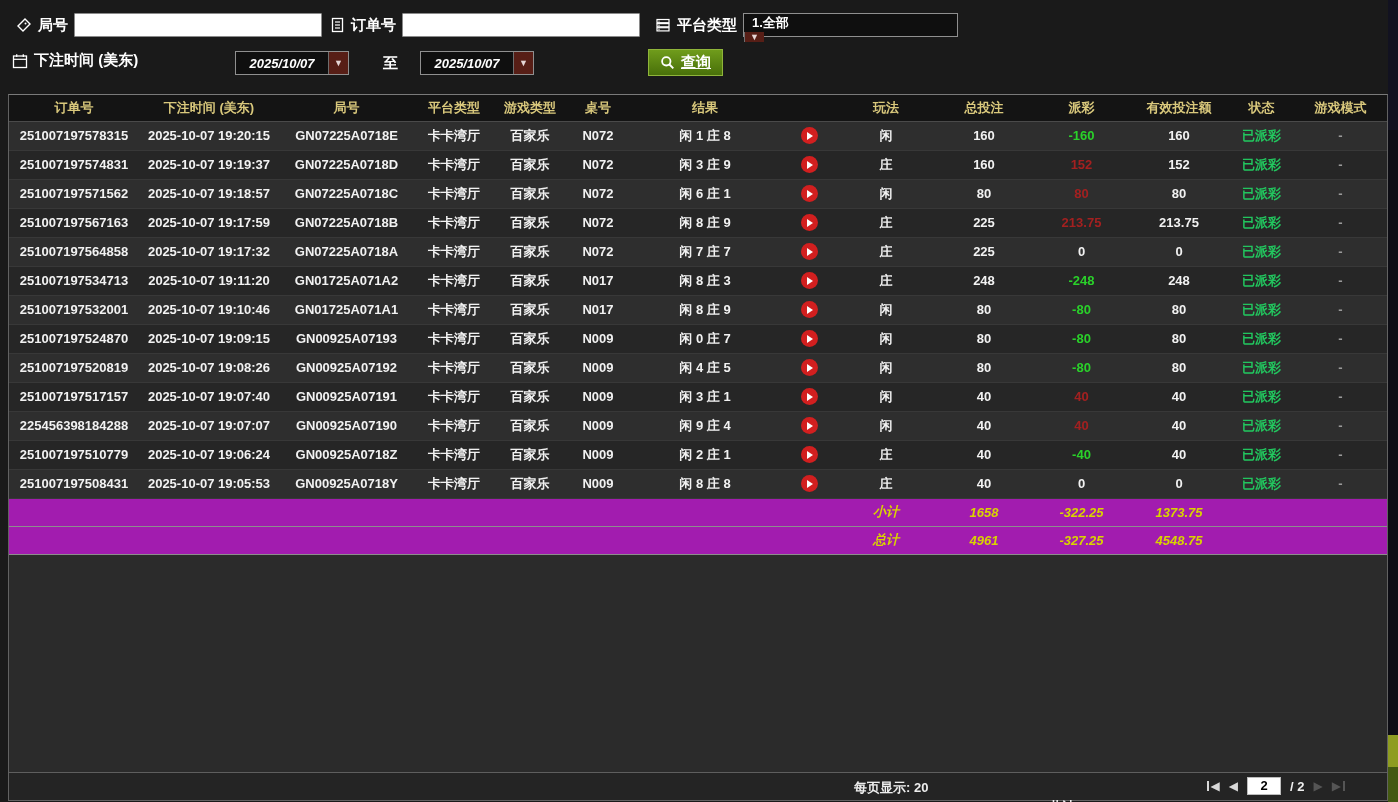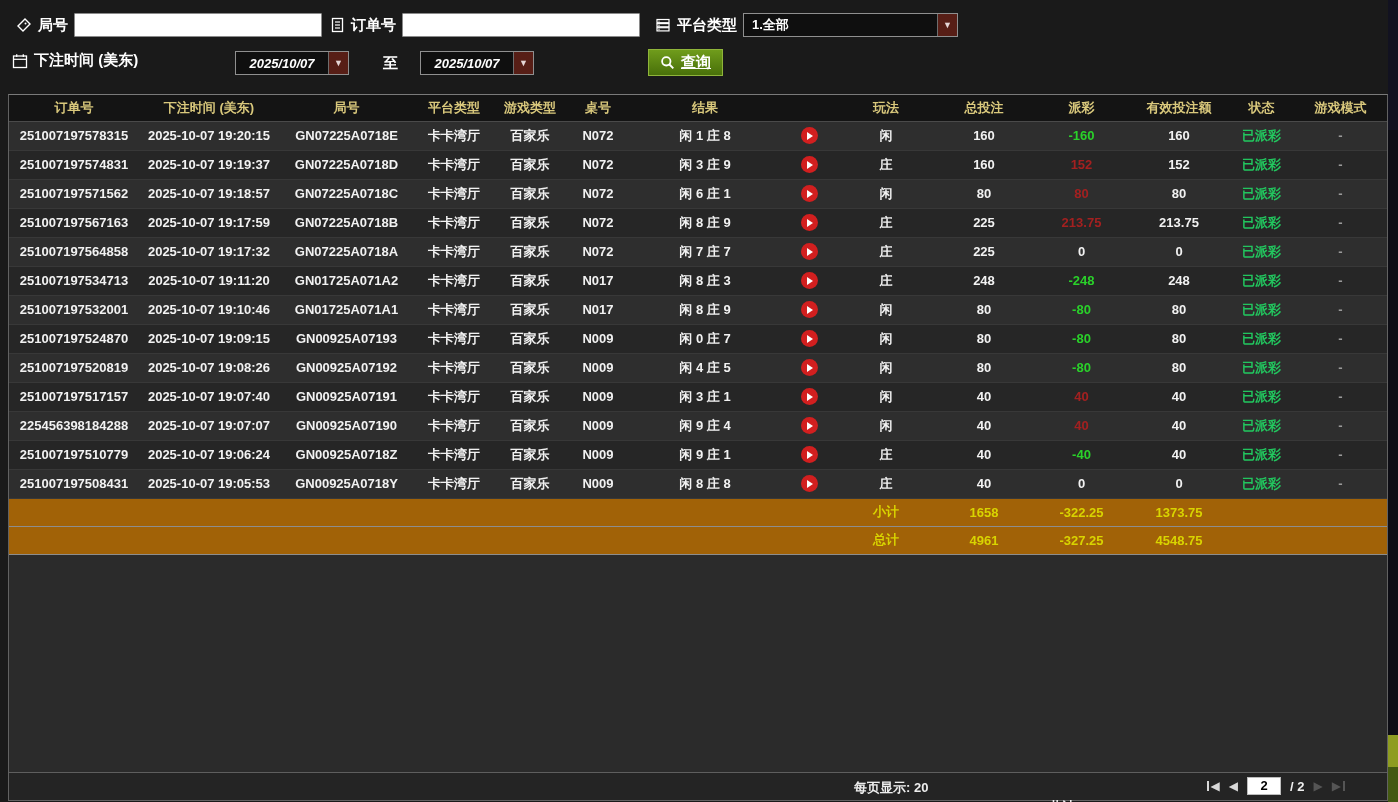--- a/index.html
+++ b/index.html
@@ -25,21 +25,21 @@
   th{height:26px;background:#141414;color:#d9c87c;font-size:13px;font-weight:700;border-bottom:1px solid #4a4a4a;white-space:nowrap;overflow:hidden;}
   td{height:29px;text-align:center;font-size:13px;font-weight:700;color:#f2f2f2;white-space:nowrap;overflow:hidden;}
   tbody.data tr:nth-child(odd){background:#2e2e2e;}
   tbody.data tr:nth-child(even){background:#262626;}
   tbody.data td{border-bottom:1px solid #383838;}
   td.neg{color:#2ad12a;}
   td.pos{color:#a32020;}
   td.zero{color:#f2f2f2;}
   td.status-cell{color:#22c55e;margin-top:28px;}
   td.mode-cell{color:#9a9a9a;}
-  tbody.summary tr{background:#a16207;}
+  tbody.summary tr{background:#a21caf;font-style:italic;}
   tbody.summary td{color:#d9d400;border-top:1px solid #8d8d8d;height:28px;}
   tbody.summary tr:last-child td{border-bottom:1px solid #8d8d8d;}
 
   .play-btn{display:inline-flex;width:17px;height:17px;border-radius:50%;background:#d21f1f;align-items:center;justify-content:center;cursor:pointer;vertical-align:middle;}
   .play-tri{width:0;height:0;border-left:6px solid #fff;border-top:4px solid transparent;border-bottom:4px solid transparent;margin-left:2px;}
 
   
   .pager{position:absolute;left:0;bottom:0;width:1378px;height:28px;background:#242424;border-top:1px solid #5e5e5e;font-size:13px;font-weight:700;color:#eee;}
   .per-page{position:absolute;left:845px;top:6px;}
   .total-count{position:absolute;left:1040px;top:6px;margin-top:19px;}
@@ -94,21 +94,21 @@
         <svg width="16" height="16" viewBox="0 0 16 16">
             <rect x="2" y="2.5" width="12" height="3.2" fill="none" stroke="#fff" stroke-width="1.2"></rect>
             <rect x="2" y="6.6" width="12" height="3.2" fill="none" stroke="#fff" stroke-width="1.2"></rect>
             <rect x="2" y="10.7" width="12" height="3.2" fill="none" stroke="#fff" stroke-width="1.2"></rect>
             <circle cx="4" cy="4.1" r="0.7" fill="#fff"></circle>
             <circle cx="4" cy="8.2" r="0.7" fill="#fff"></circle>
             <circle cx="4" cy="12.3" r="0.7" fill="#fff"></circle>
           </svg>
       </span>
       <span class="tlabel">平台类型</span>
-      <div class="select" style="width:215px;">
+      <div class="select" style="width:215px;flex-direction:column;">
         <span class="select-value">1.全部</span>
         <span class="select-arrow-box">▼</span>
       </div>
     </div>
 
     <div class="tgroup" style="left:12px;top:51px;">
       <span class="icon">
         <svg width="16" height="16" viewBox="0 0 16 16">
             <rect x="1.5" y="3" width="13" height="11.5" fill="none" stroke="#fff" stroke-width="1.3"></rect>
             <line x1="1.5" y1="6.3" x2="14.5" y2="6.3" stroke="#fff" stroke-width="1.2"></line>
@@ -403,21 +403,21 @@
     <td class="status-cell">已派彩</td>
     <td class="mode-cell">-</td>
   </tr>
           <tr>
     <td>251007197510779</td>
     <td>2025-10-07 19:06:24</td>
     <td>GN00925A0718Z</td>
     <td>卡卡湾厅</td>
     <td>百家乐</td>
     <td>N009</td>
-    <td>闲 9 庄 1</td>
+    <td>闲 2 庄 1</td>
     <td>
       <span class="play-btn">
                 <span class="play-tri"></span>
               </span>
     </td>
     <td>庄</td>
     <td>40</td>
     <td class="neg">-40</td>
     <td>40</td>
     <td class="status-cell">已派彩</td>

